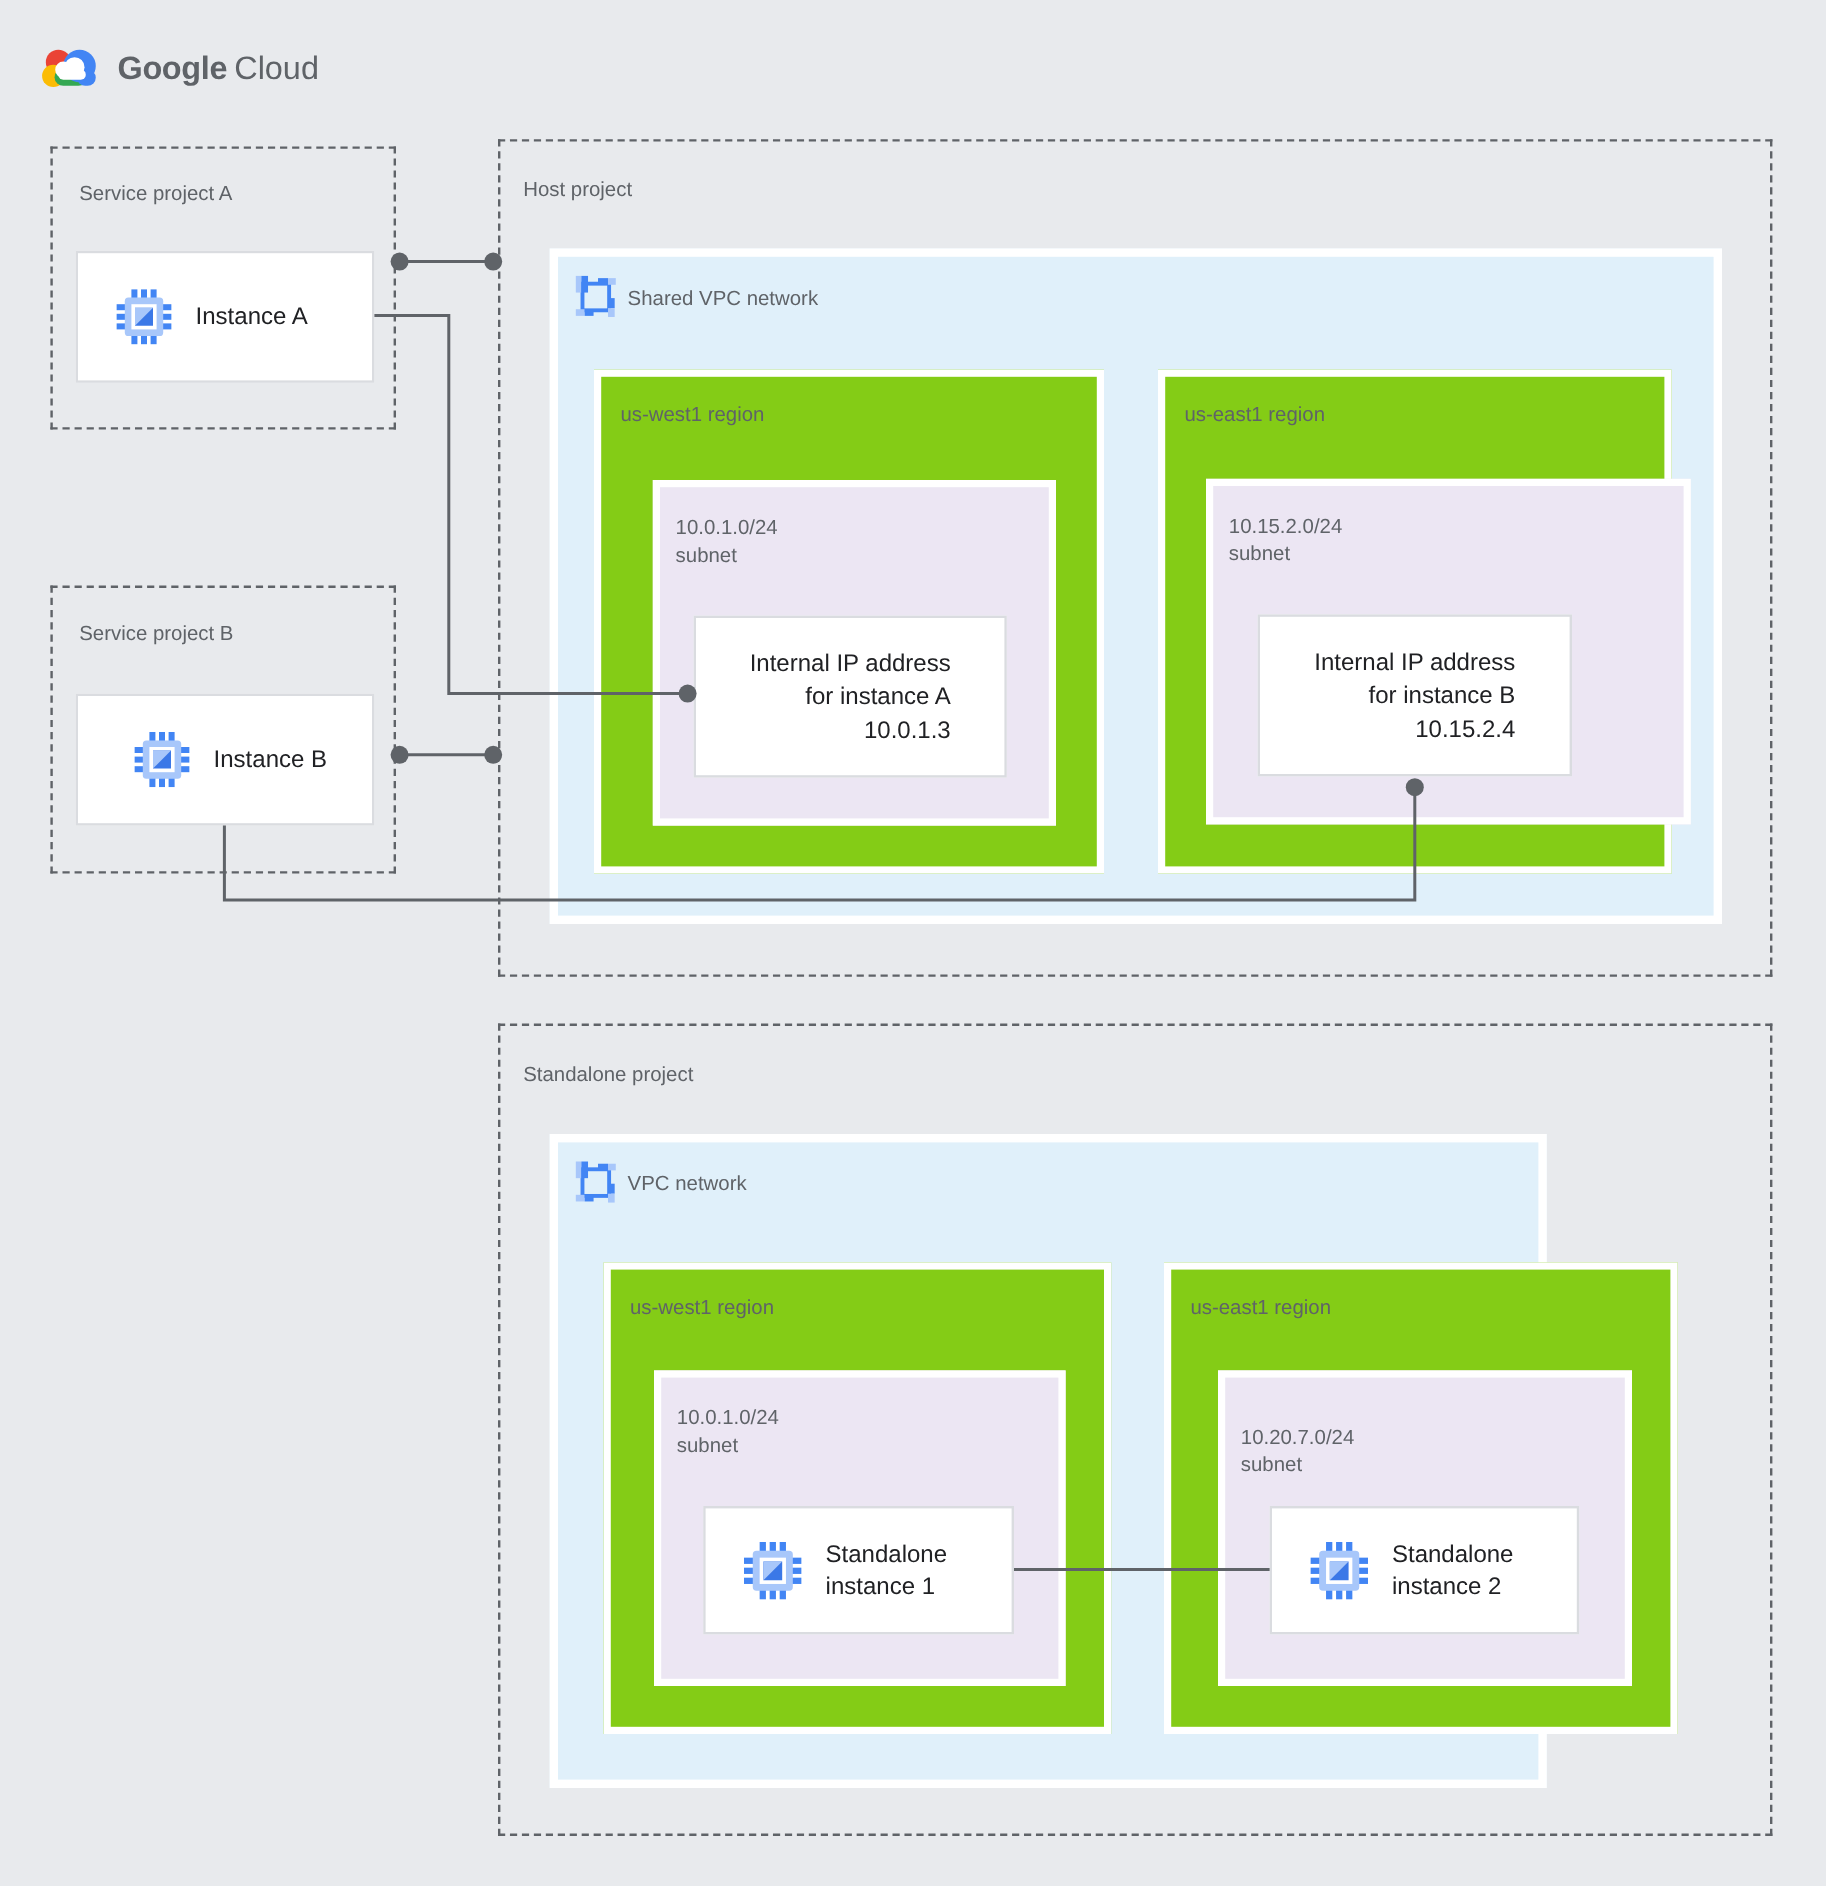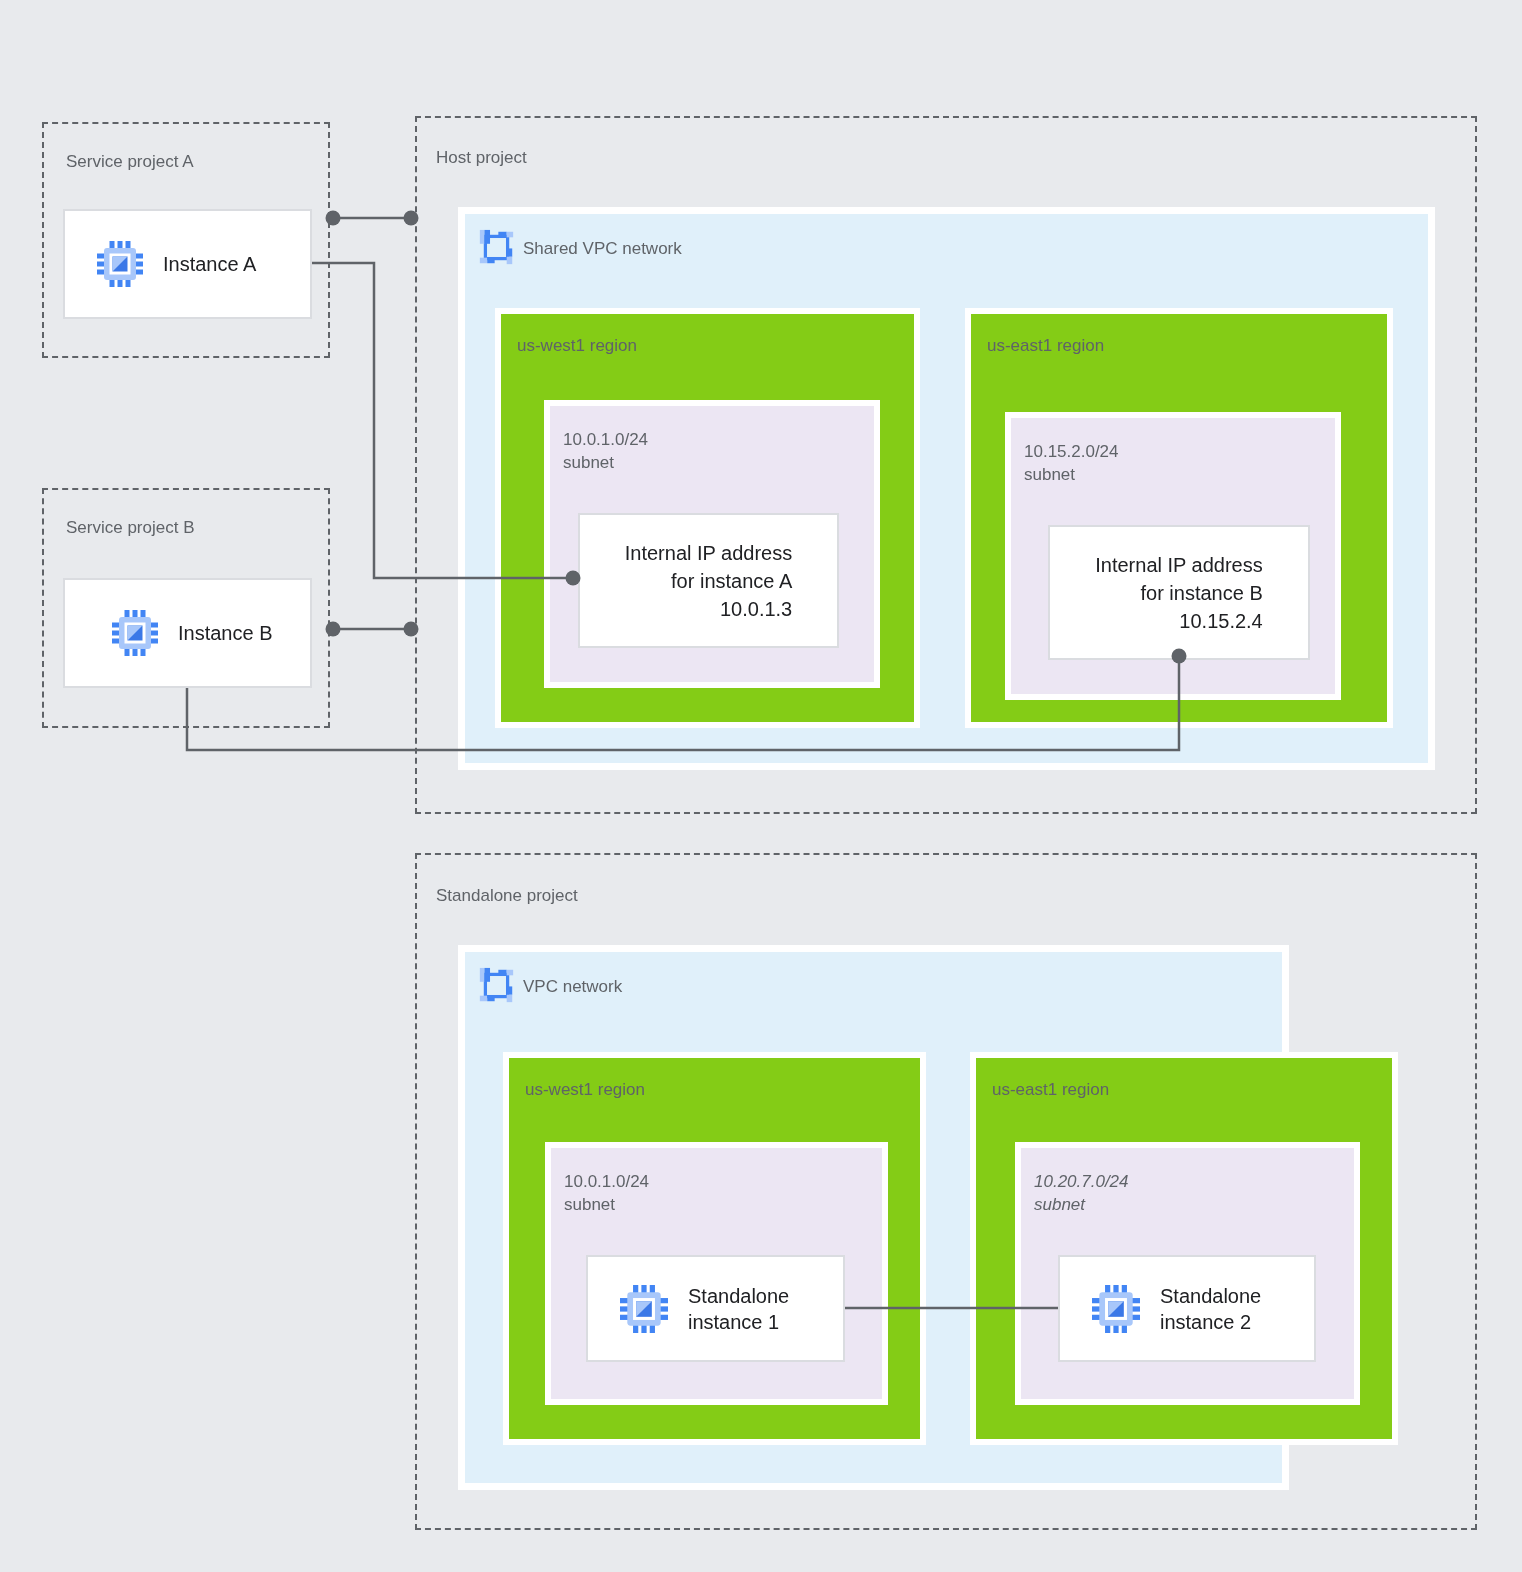--- a/index.html
+++ b/index.html
@@ -24,20 +24,35 @@
   .logo-text .g{font-weight:700; letter-spacing:-0.3px; color:#5F6368;}
   .logo-text .c{font-weight:400; color:#5F6368; margin-left:6px;}
   svg{display:block;}
   #connector-overlay{position:absolute; left:0; top:0; z-index:50; pointer-events:none;}
 </style>
 </head>
 <body>
 
 <div id="canvas">
 
+  <div class="logo">
+    <span>
+      <svg width="52" height="42" viewBox="0 0 50 40">
+        <circle cx="15" cy="15" r="10" fill="#EA4335"></circle>
+        <circle cx="11" cy="26" r="9" fill="#FBBC04"></circle>
+        <rect x="12" y="20" width="26" height="14" rx="7" fill="#34A853"></rect>
+        <circle cx="32" cy="18" r="13" fill="#4285F4"></circle>
+        <rect x="30" y="21" width="15" height="13" rx="6.5" fill="#4285F4"></rect>
+        <circle cx="19" cy="21" r="6.5" fill="#FFFFFF"></circle>
+        <circle cx="28" cy="19" r="8" fill="#FFFFFF"></circle>
+        <rect x="15" y="21" width="22" height="8" rx="4" fill="#FFFFFF"></rect>
+      </svg>
+    </span>
+    <span class="logo-text"><span class="g">Google</span><span class="c">Cloud</span></span>
+  </div>
 
   <div class="abs dashed-box" style="left:42px; top:122px; width:288px; height:236px;">
     <div class="abs proj-label" style="left:22px; top:28px;">Service project A</div>
     <div class="abs card instance-card" style="left:19px; top:85px; width:249px; height:110px;">
       <span>
         <svg width="46" height="46" viewBox="0 0 46 46">
           <g fill="#4285F4">
             <rect x="12.5" y="0" width="5" height="8"></rect>
               <rect x="20.5" y="0" width="5" height="8"></rect>
               <rect x="28.5" y="0" width="5" height="8"></rect>
@@ -121,21 +136,21 @@
               <div>Internal IP address</div>
               <div>for instance A</div>
               <div>10.0.1.3</div>
             </div>
           </div>
         </div>
       </div>
 
       <div class="abs green-box" style="left:500px; top:94px; width:428px; height:420px;">
         <div class="abs region-label" style="left:16px; top:22px;">us-east1 region</div>
-        <div class="abs purple-box" style="left:34px; top:98px; width:336px; height:288px;">
+        <div class="abs purple-box" style="left:34px; top:85px; width:404px; height:288px;">
           <div class="abs subnet-label" style="left:13px; top:22px;">
             <div>10.15.2.0/24</div>
             <div>subnet</div>
           </div>
           <div class="abs card ip-card" style="left:37px; top:107px; width:262px; height:135px;">
             <div class="txt">
               <div>Internal IP address</div>
               <div>for instance B</div>
               <div>10.15.2.4</div>
             </div>
@@ -198,21 +213,21 @@
               <div>Standalone</div>
               <div>instance 1</div>
             </span>
           </div>
         </div>
       </div>
 
       <div class="abs green-box" style="left:505px; top:100px; width:428px; height:393px;">
         <div class="abs region-label" style="left:16px; top:22px;">us-east1 region</div>
         <div class="abs purple-box" style="left:39px; top:84px; width:345px; height:263px;">
-          <div class="abs subnet-label" style="left:13px; top:22px;font-style:italic;">
+          <div class="abs subnet-label" style="left:13px; top:38px;">
             <div>10.20.7.0/24</div>
             <div>subnet</div>
           </div>
           <div class="abs card instance-card" style="left:37px; top:107px; width:258px; height:107px;">
             <span>
               <svg width="48" height="48" viewBox="0 0 46 46">
                 <g fill="#4285F4">
                   <rect x="12.5" y="0" width="5" height="8"></rect>
                     <rect x="20.5" y="0" width="5" height="8"></rect>
                     <rect x="28.5" y="0" width="5" height="8"></rect>

